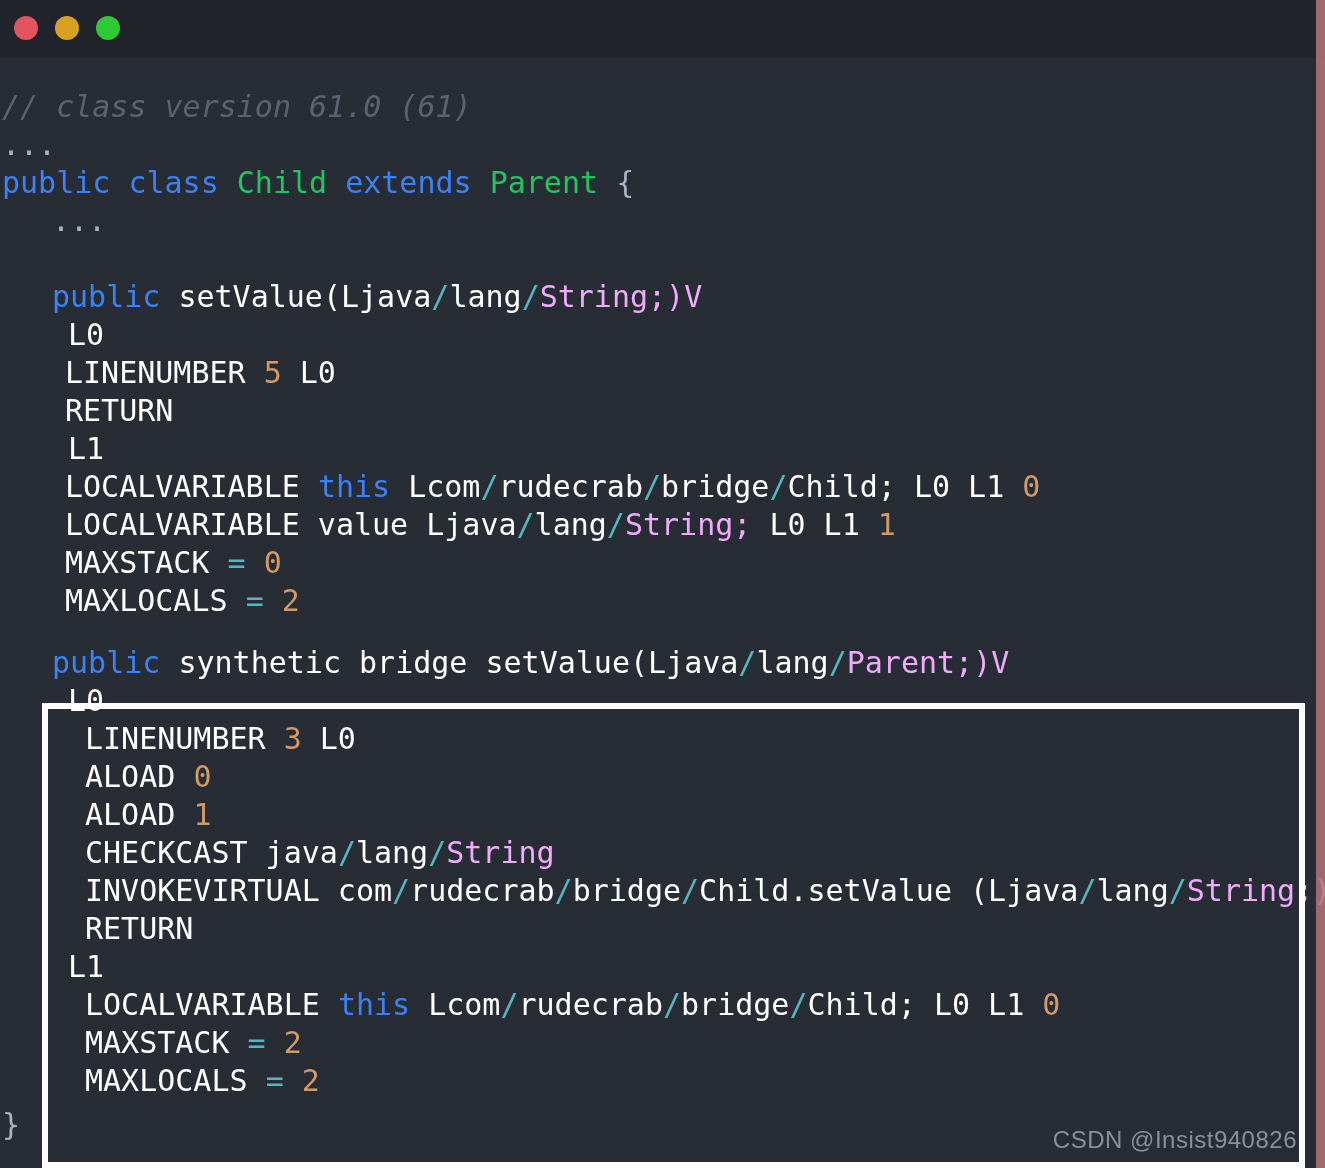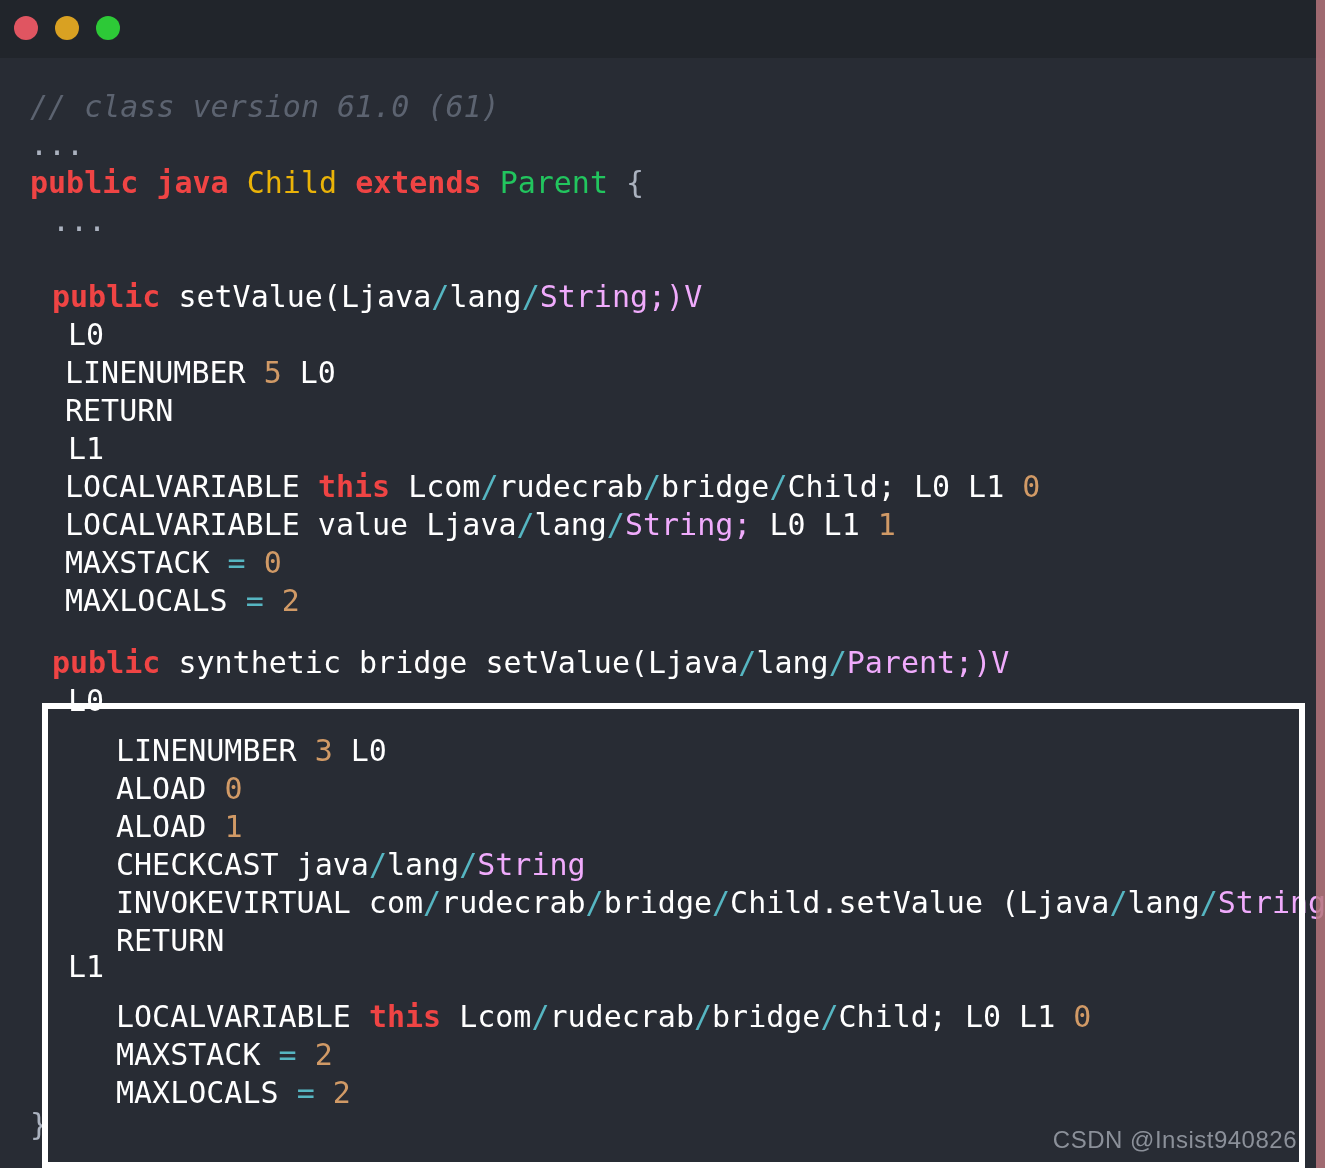--- a/index.html
+++ b/index.html
@@ -32,32 +32,32 @@
     position:absolute;left:0;top:58px;width:1316px;height:1110px;
     background:#282c34;
   }
   .line{
     position:absolute;left:0;
     height:38px;line-height:38px;
     font-size:30px;
     white-space:pre;
     letter-spacing:0px;
   }
-  .ind0{padding-left:30px;}
+  .ind0{padding-left:2px;}
   .ind1{padding-left:52px;}
   .ind2{padding-left:68px;}
   .ind3{padding-left:65px;}
   .boxind0{padding-left:52px;}
   .boxind1{padding-left:68px;}
-  .boxind2{padding-left:116px;margin-top:12px;}
+  .boxind2{padding-left:85px;}
 
   
   .cmt{color:#5c6370;font-style:italic;}
-  .kw {color:#ef4444;font-weight:bold;}
-  .cls{color:#eab308;}
+  .kw {color:#3b82f6;}
+  .cls{color:#22c55e;}
   .sal{color:#22c55e;}
   .pnk{color:#ffffff;}
   .wht{color:#f0abfc;}
   .sl {color:#56b6c2;}
   .num{color:#d19a66;}
   .dots{color:#abb2bf;}
   .op {color:#56b6c2;}
   .brc{color:#abb2bf;}
 
   
@@ -84,21 +84,21 @@
 <div id="titlebar">
   <div class="dot" id="dot-close"></div>
   <div class="dot" id="dot-min"></div>
   <div class="dot" id="dot-max"></div>
 </div>
 
 <div id="code">
   <div id="code-lines">
       <div class="line ind0" style="top: 30px;"><span class="cmt">// class version 61.0 (61)</span></div>
       <div class="line ind0" style="top: 68px;"><span class="dots">...</span></div>
-      <div class="line ind0" style="top: 106px;"><span class="kw">public</span><span class="wht"> </span><span class="kw">java</span><span class="wht"> </span><span class="cls">Child</span><span class="wht"> </span><span class="kw">extends</span><span class="wht"> </span><span class="sal">Parent</span><span class="wht"> </span><span class="brc">{</span></div>
+      <div class="line ind0" style="top: 106px;"><span class="kw">public</span><span class="wht"> </span><span class="kw">class</span><span class="wht"> </span><span class="cls">Child</span><span class="wht"> </span><span class="kw">extends</span><span class="wht"> </span><span class="sal">Parent</span><span class="wht"> </span><span class="brc">{</span></div>
       <div class="line ind1" style="top: 144px;"><span class="dots">...</span></div>
       <div class="line ind0" style="top: 182px;"></div>
       <div class="line ind1" style="top: 220px;"><span class="kw">public</span><span class="wht"> </span><span class="pnk">setValue(Ljava</span><span class="sl">/</span><span class="pnk">lang</span><span class="sl">/</span><span class="wht">String;)V</span></div>
       <div class="line ind2" style="top: 258px;"><span class="pnk">L0</span></div>
       <div class="line ind3" style="top: 296px;"><span class="pnk">LINENUMBER </span><span class="num">5</span><span class="pnk"> L0</span></div>
       <div class="line ind3" style="top: 334px;"><span class="pnk">RETURN</span></div>
       <div class="line ind2" style="top: 372px;"><span class="pnk">L1</span></div>
       <div class="line ind3" style="top: 410px;"><span class="pnk">LOCALVARIABLE </span><span class="kw">this</span><span class="pnk"> Lcom</span><span class="sl">/</span><span class="pnk">rudecrab</span><span class="sl">/</span><span class="pnk">bridge</span><span class="sl">/</span><span class="pnk">Child; L0 L1 </span><span class="num">0</span></div>
       <div class="line ind3" style="top: 448px; text-align: right;"><span class="pnk">LOCALVARIABLE value Ljava</span><span class="sl">/</span><span class="pnk">lang</span><span class="sl">/</span><span class="wht">String;</span><span class="pnk"> L0 L1 </span><span class="num">1</span></div>
       <div class="line ind3" style="top: 486px;"><span class="pnk">MAXSTACK </span><span class="op">=</span><span class="wht"> </span><span class="num">0</span></div>

